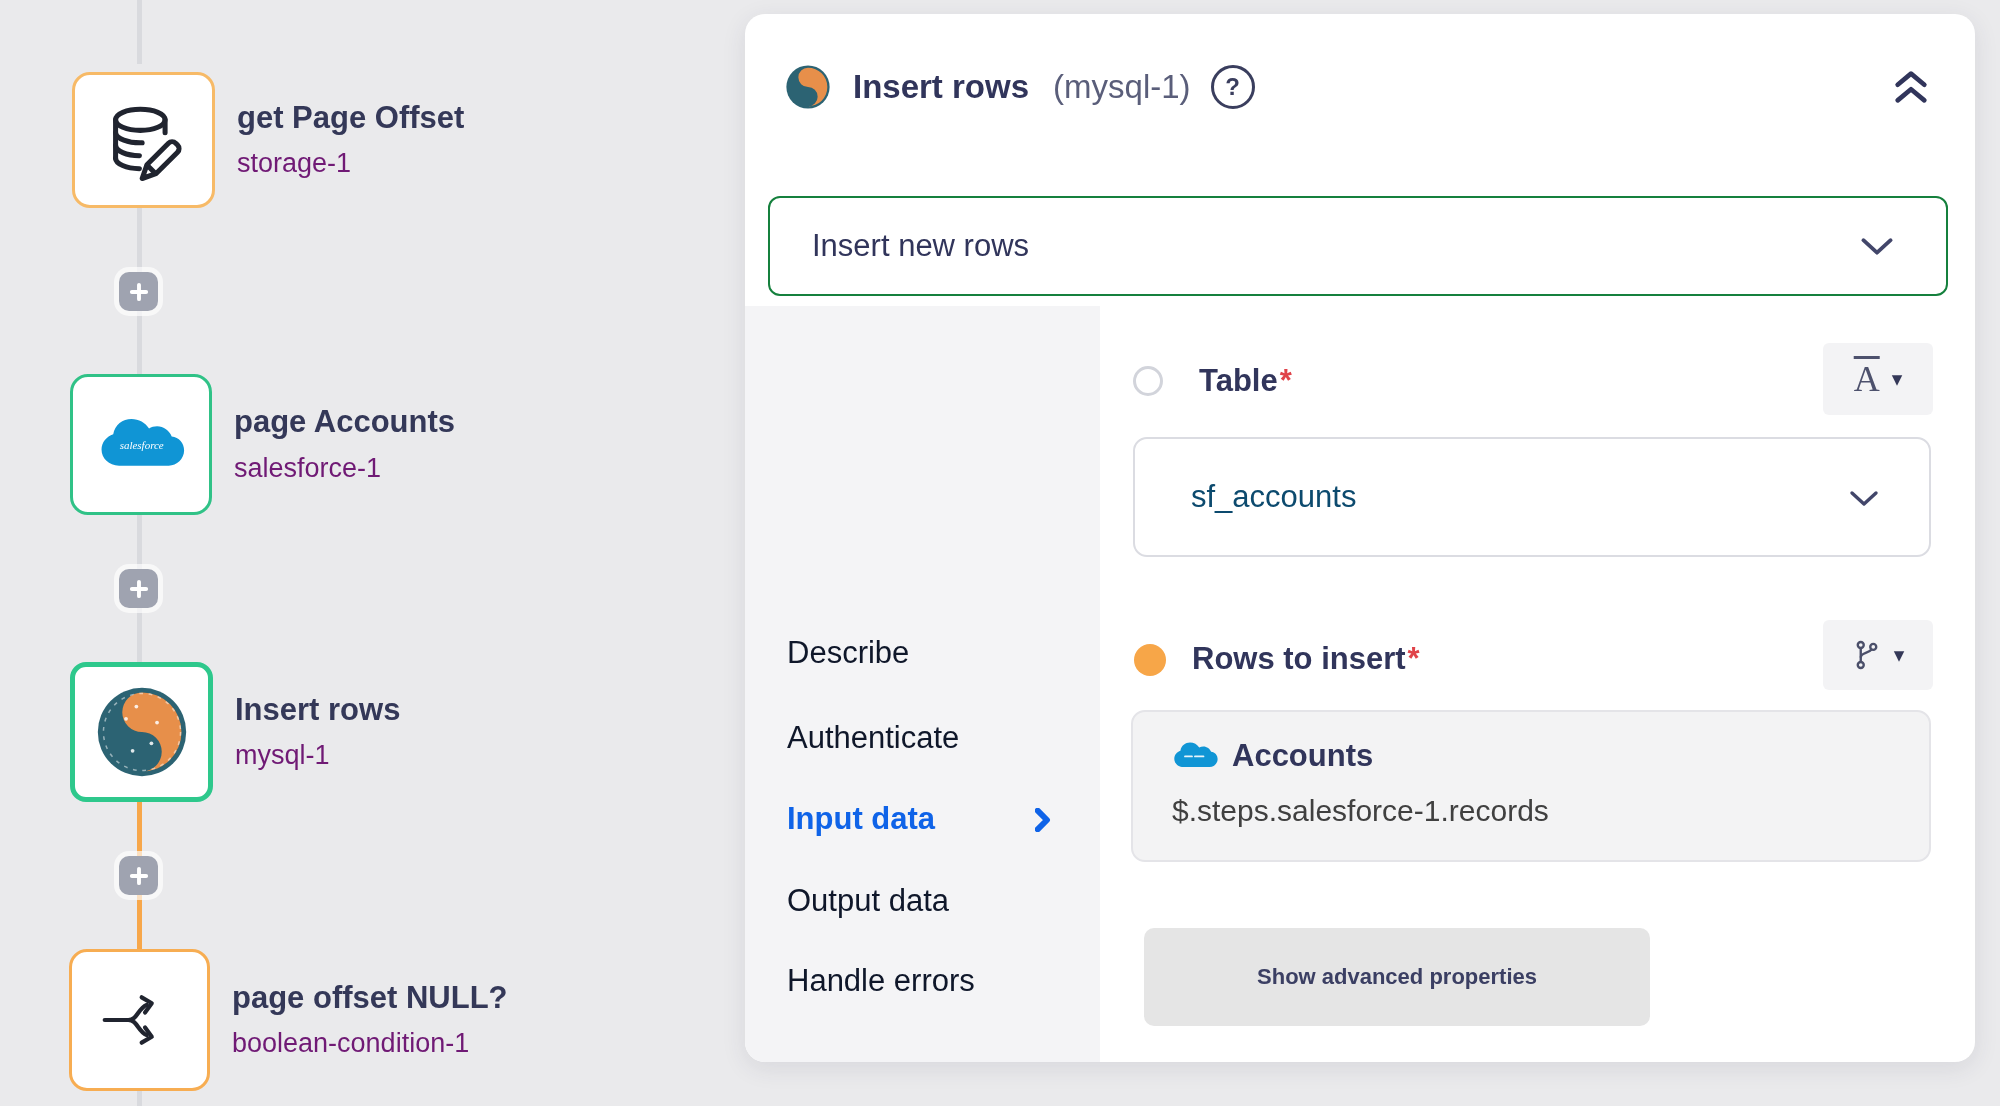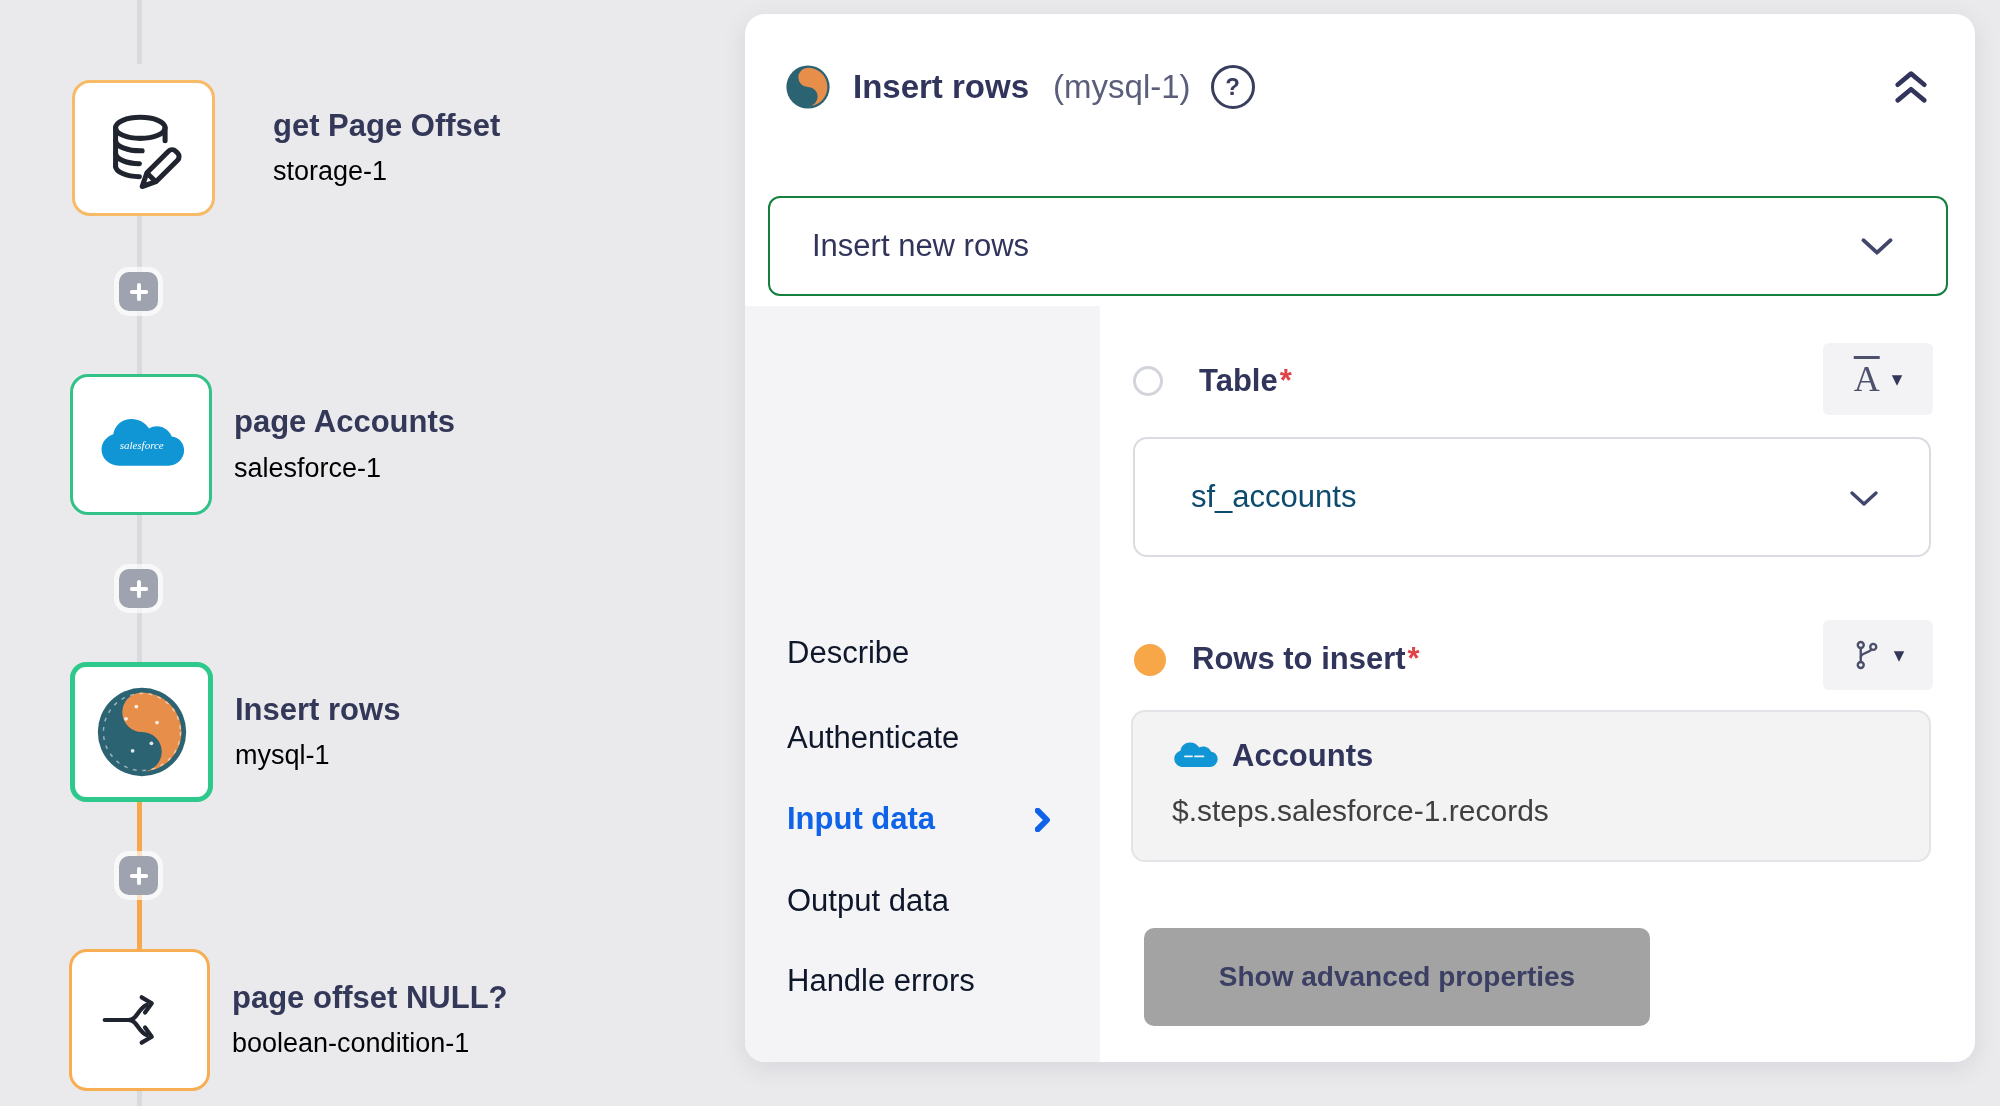--- a/index.html
+++ b/index.html
@@ -9,31 +9,31 @@
   
   .vline{position:absolute;left:137px;width:5px;background:#d9dade;}
   .vline.seg1{top:0;height:64px;}
   .vline.seg2{top:200px;height:174px;}
   .vline.seg3{top:515px;height:147px;}
   .vline.seg4{top:1091px;height:15px;}
   .vline.orange{top:802px;height:147px;background:#f7a74a;}
 
   .node{position:absolute;display:flex;align-items:center;}
   .node-box{background:#fff;box-sizing:border-box;display:flex;align-items:center;justify-content:center;text-decoration:underline;}
-  .node.n1{left:72px;top:80px;height:136px;gap:36px;}
+  .node.n1{left:72px;top:72px;height:136px;}
   .n1 .node-box{width:143px;height:136px;border:3px solid #f7ba67;border-radius:18px;}
   .node.n2{left:70px;top:374px;height:141px;}
   .n2 .node-box{width:142px;height:141px;border:3px solid #30c287;border-radius:18px;}
   .node.n3{left:70px;top:662px;height:140px;}
   .n3 .node-box{width:143px;height:140px;border:5px solid #2ec88c;border-radius:16px;}
   .node.n4{left:69px;top:949px;height:142px;}
   .n4 .node-box{width:141px;height:142px;border:3px solid #f7ad52;border-radius:18px;}
   .node-labels{margin-left:22px;}
   .node-title{font-size:31px;font-weight:700;color:#343858;white-space:nowrap;line-height:1.1;}
-  .node-sub{font-size:27px;color:#000000;margin-top:13px;white-space:nowrap;}
+  .node-sub{font-size:27px;color:#701a75;margin-top:13px;white-space:nowrap;}
 
   .plus{position:absolute;left:119px;width:39px;height:39px;background:#9fa3b0;border-radius:10px;
         display:flex;align-items:center;justify-content:center;box-shadow:0 0 0 5px rgba(255,255,255,.65);cursor:pointer;}
   .plus.p1{top:272px;} .plus.p2{top:569px;} .plus.p3{top:856px;}
 
   
   #panel{position:absolute;left:745px;top:14px;width:1230px;height:1048px;background:#fff;
          border-radius:20px;box-shadow:0 6px 24px rgba(45,50,80,.10);}
   .p-header{position:absolute;left:40px;top:50px;height:46px;display:flex;align-items:center;}
   .p-app-icon{width:46px;height:46px;}
@@ -74,22 +74,22 @@
 
   .dot{position:absolute;left:389px;top:630px;width:32px;height:32px;border-radius:50%;background:#f7a648;}
   .lbl-rows{left:447px;top:627px;}
 
   .chip{position:absolute;left:386px;top:696px;width:800px;height:152px;box-sizing:border-box;background:#f3f3f4;
         border:2px solid #e4e4e8;border-radius:14px;cursor:pointer;}
   .chip-row{position:absolute;left:39px;top:26px;display:flex;align-items:center;}
   .chip-title{font-size:31px;font-weight:700;color:#31355b;margin-left:14px;}
   .chip-path{position:absolute;left:39px;top:82px;font-size:30px;color:#404040;white-space:nowrap;}
 
-  .adv-btn{position:absolute;left:399px;top:914px;width:506px;height:98px;background:#a3a3a3;border:none;
-           border-radius:10px;font-family:"Liberation Sans",sans-serif;font-size:28px;font-weight:700;
+  .adv-btn{position:absolute;left:399px;top:914px;width:506px;height:98px;background:#e5e5e5;border:none;
+           border-radius:10px;font-family:"Liberation Sans",sans-serif;font-size:22px;font-weight:700;
            color:#3b3f63;cursor:pointer;white-space:nowrap;}
   svg{display:block;}
 </style>
 </head>
 <body>
 
 <div id="screen">
 
   <div class="vline seg1"></div>
   <div class="vline seg2"></div>

